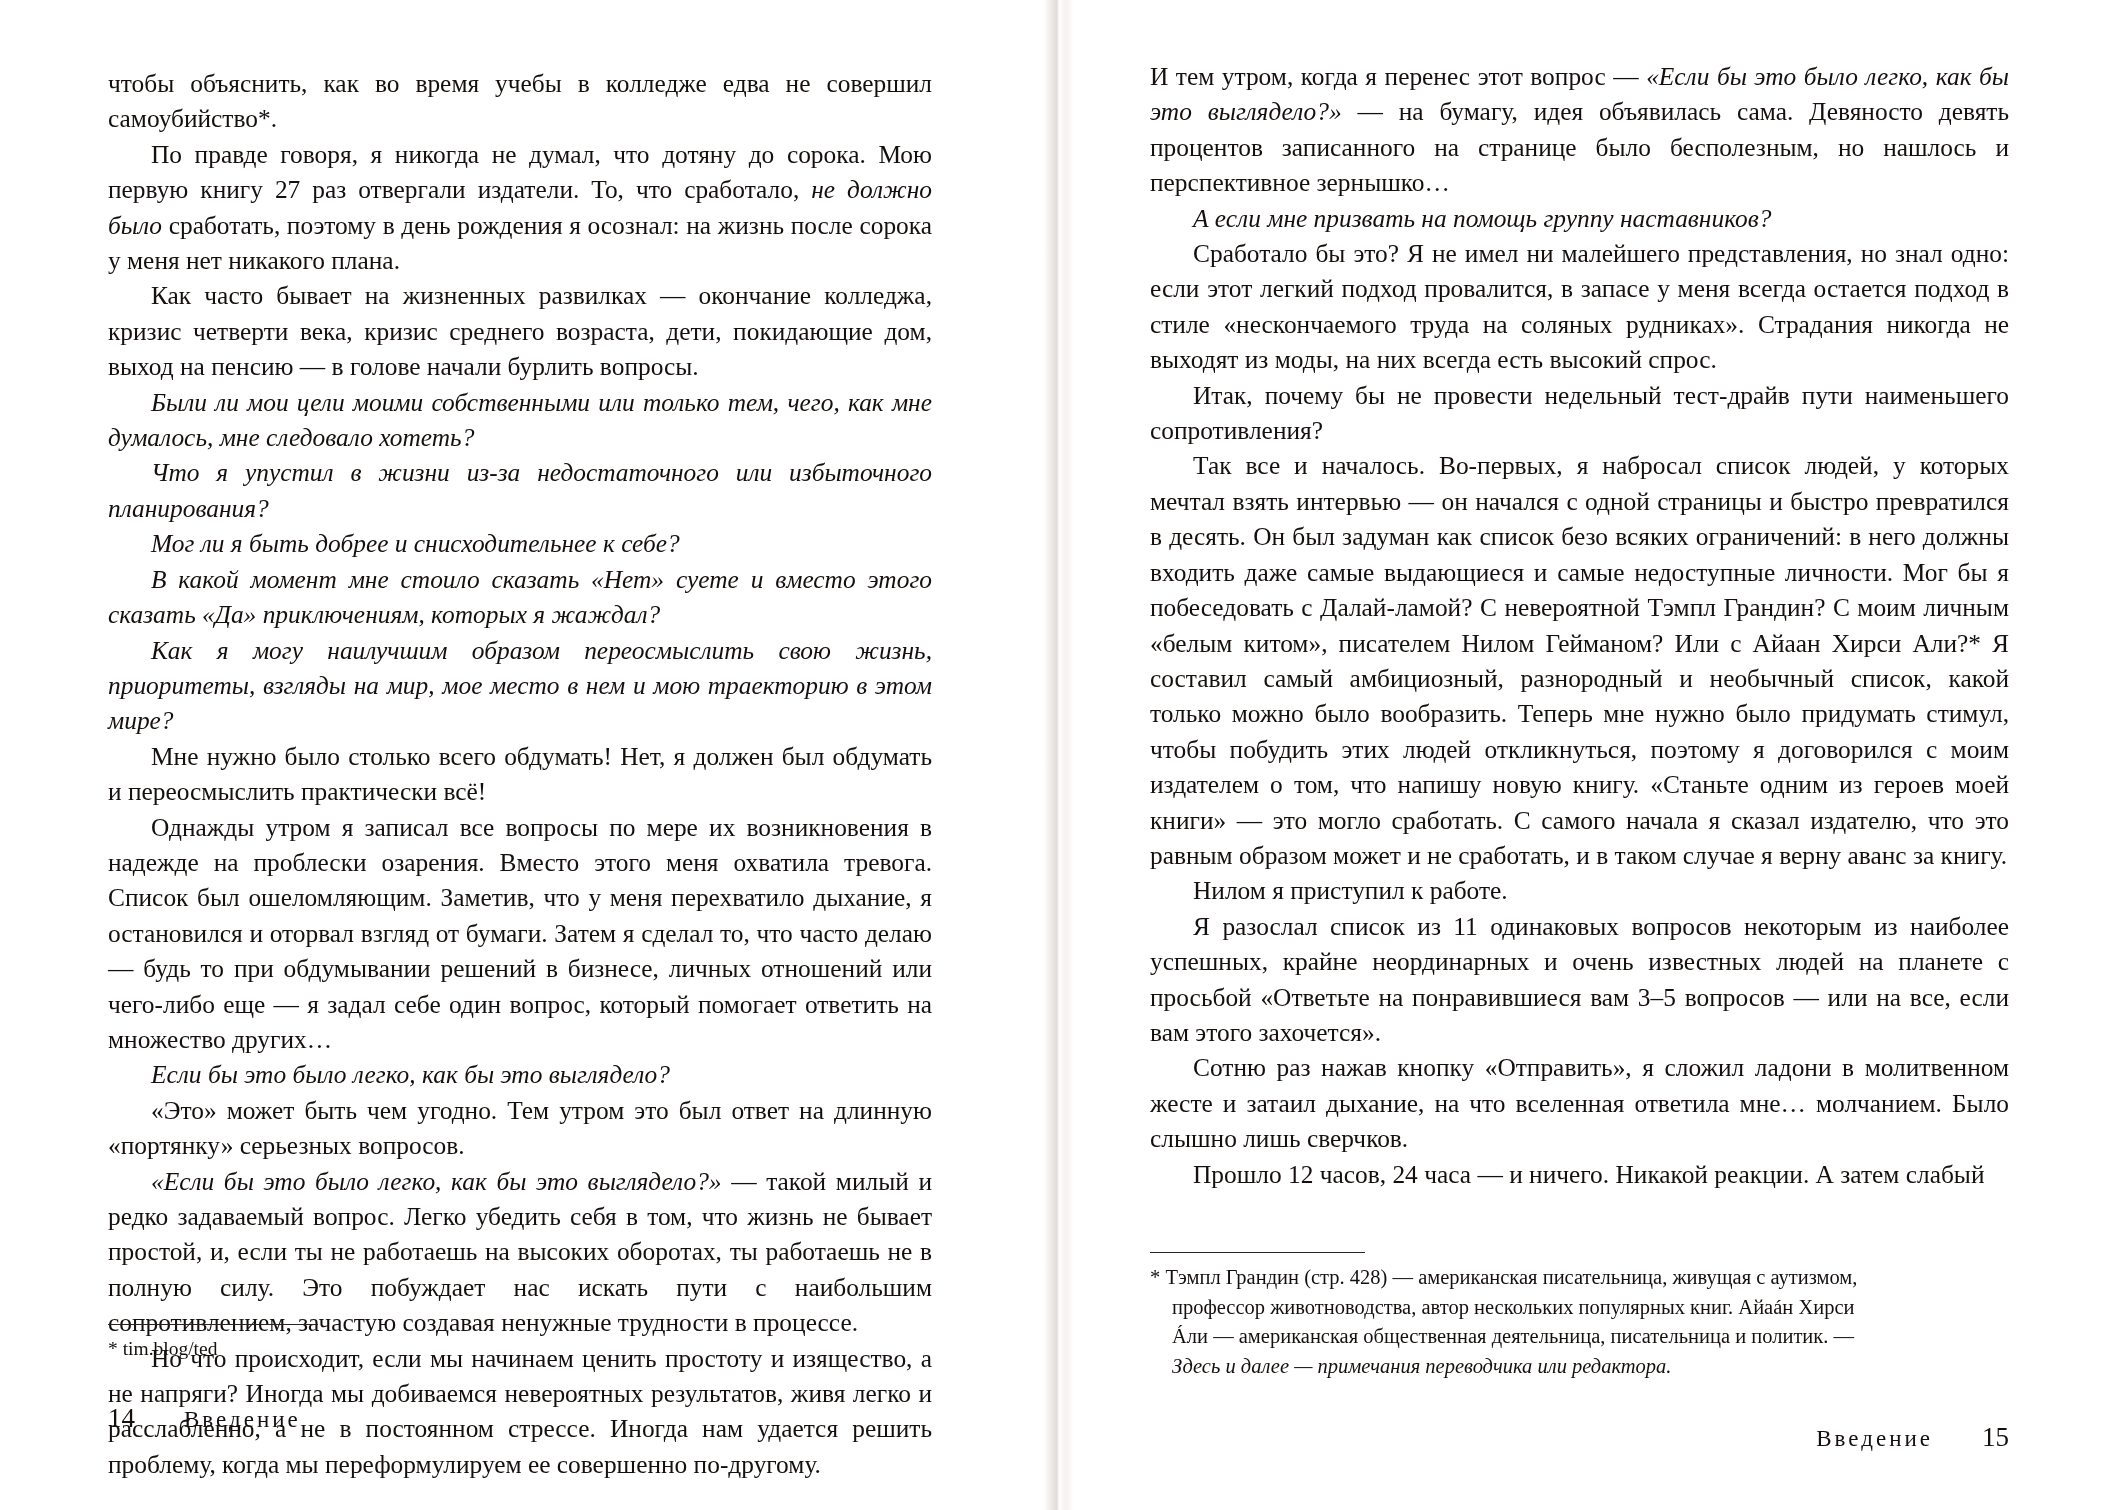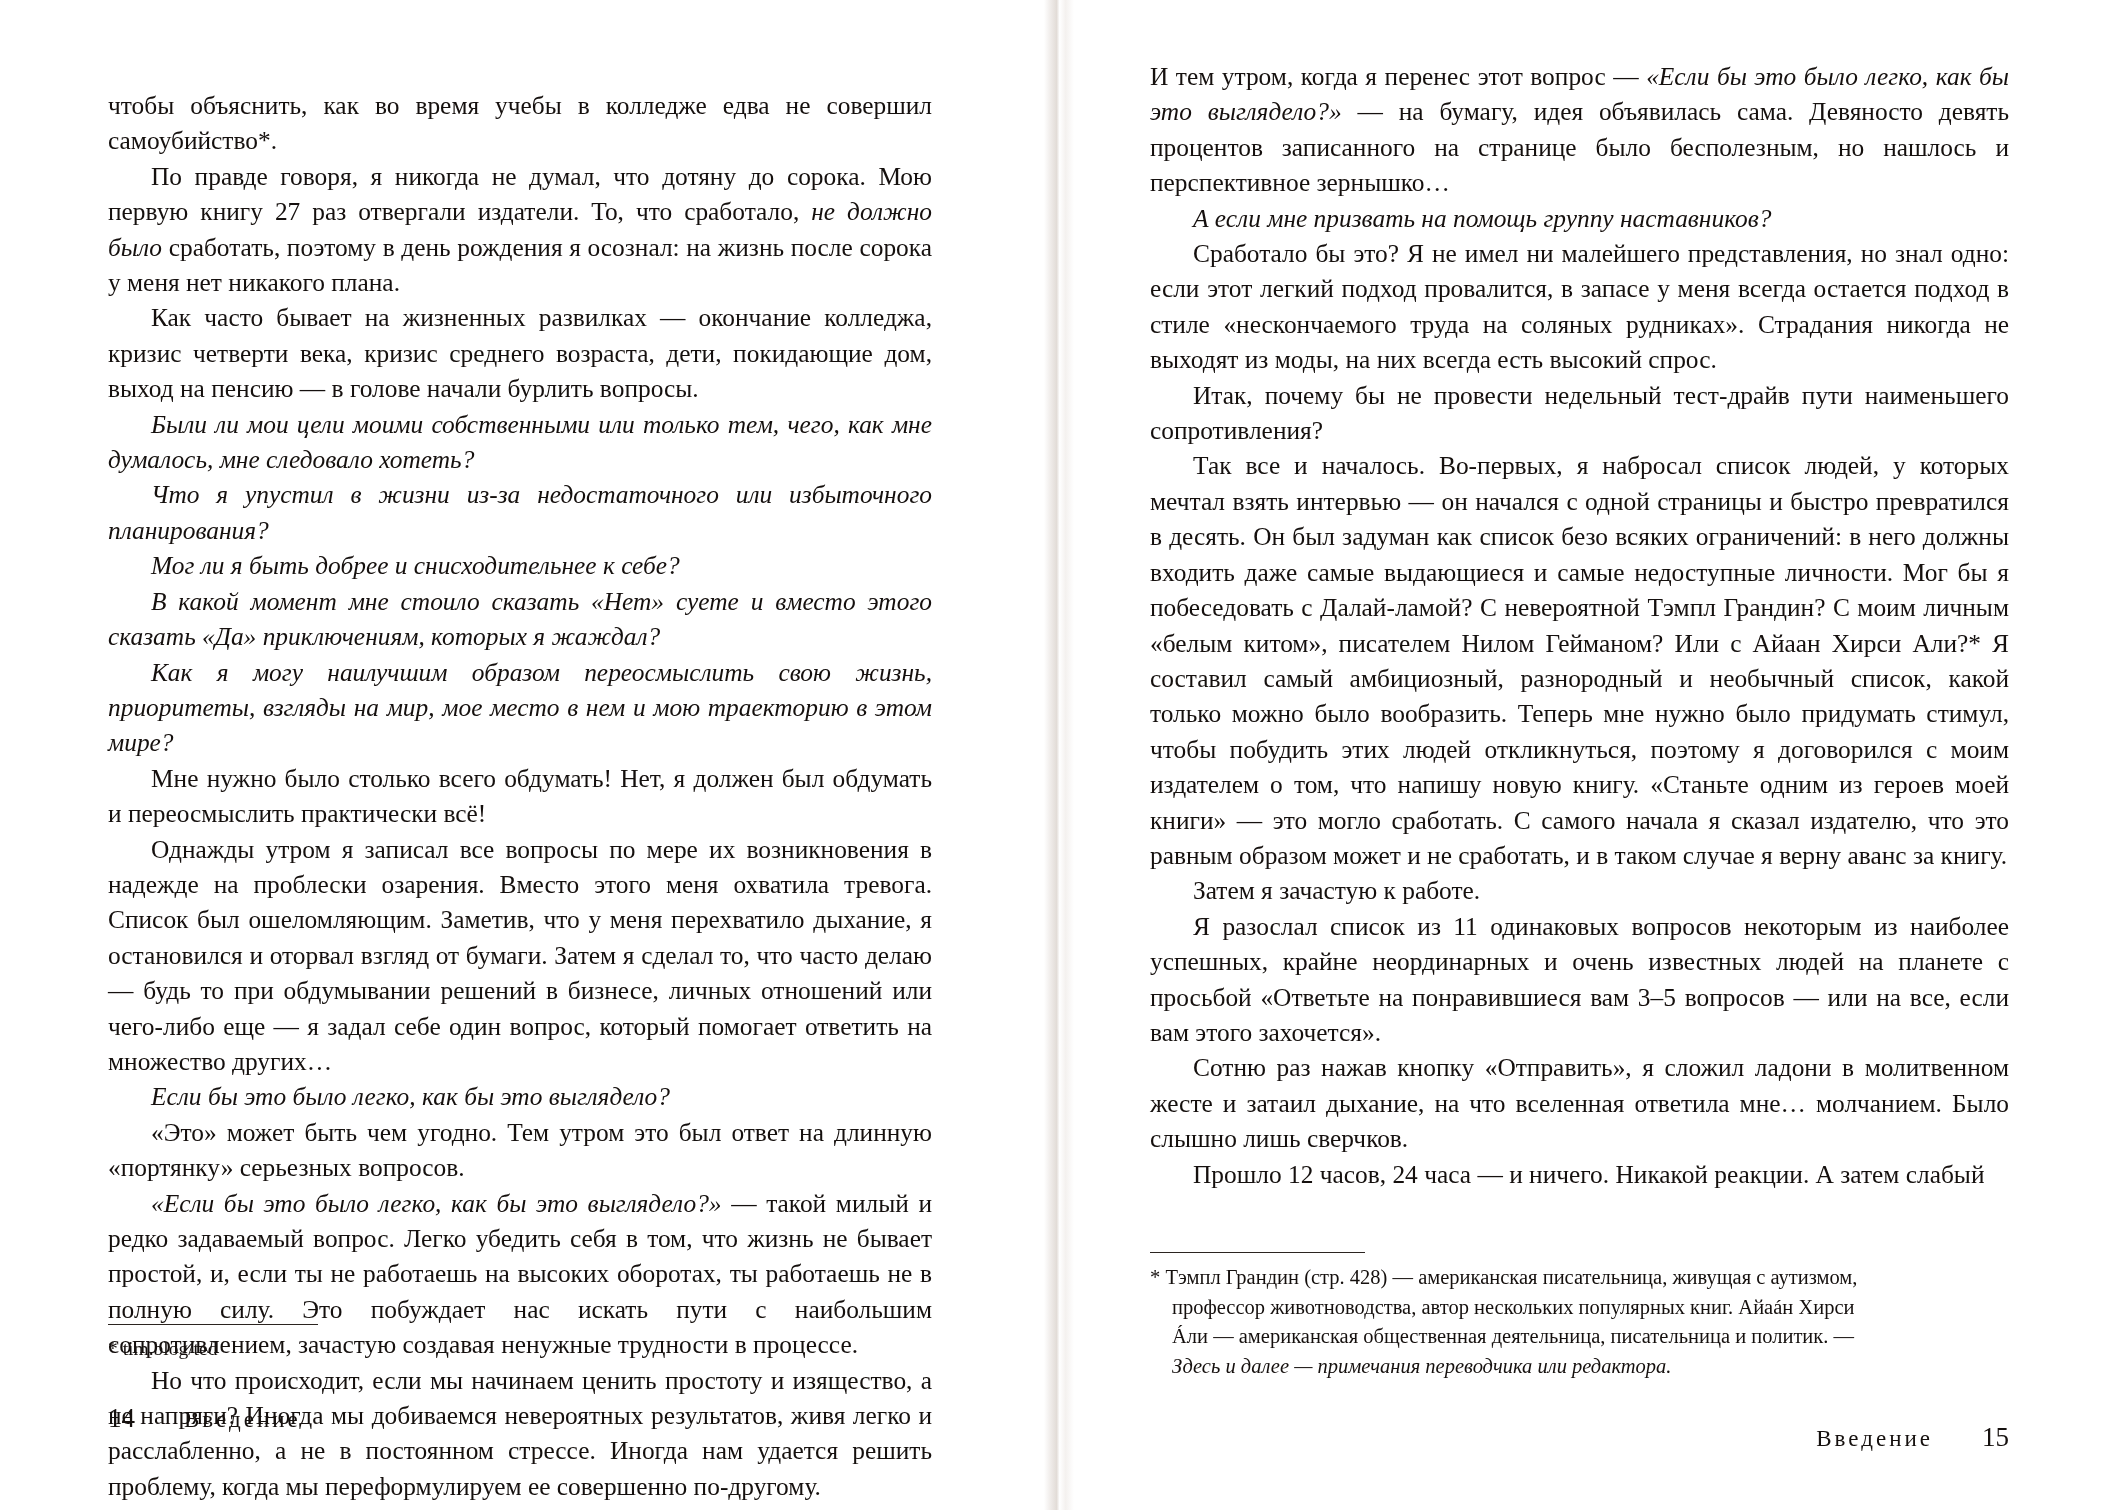--- a/index.html
+++ b/index.html
@@ -20,21 +20,21 @@
     inset: 0;
     display: flex;
   }
   .page {
     position: relative;
     height: 100%;
     box-sizing: border-box;
   }
   .page-left {
     width: 1044px;
-    padding: 88px 112px 0 108px;
+    padding: 66px 112px 0 108px;
   }
   .gutter {
     width: 30px;
     height: 100%;
     background: linear-gradient(to right,
       #ffffff 0%,
       #f2efed 18%,
       #e2dcd7 42%,
       #ffffff 52%,
       #f4f1ef 72%,
@@ -172,21 +172,21 @@
     <div class="col">
       <p class="noindent">
         <span>И тем утром, когда я перенес этот вопрос —</span>
         <i>«Если бы это было легко, как бы это выглядело?»</i>
         <span>— на бумагу, идея объявилась сама. Девяносто девять процентов записанного на странице было бесполезным, но нашлось и перспективное зернышко…</span>
       </p>
       <p class="ital">А если мне призвать на помощь группу наставников?</p>
       <p>Сработало бы это? Я не имел ни малейшего представления, но знал одно: если этот легкий подход провалится, в запасе у меня всегда остается подход в стиле «нескончаемого труда на соляных рудниках». Страдания никогда не выходят из моды, на них всегда есть высокий спрос.</p>
       <p>Итак, почему бы не провести недельный тест-драйв пути наименьшего сопротивления?</p>
       <p>Так все и началось. Во-первых, я набросал список людей, у которых мечтал взять интервью — он начался с одной страницы и быстро превратился в десять. Он был задуман как список безо всяких ограничений: в него должны входить даже самые выдающиеся и самые недоступные личности. Мог бы я побеседовать с Далай-ламой? С невероятной Тэмпл Грандин? С моим личным «белым китом», писателем Нилом Гейманом? Или с Айаан Хирси Али?* Я составил самый амбициозный, разнородный и необычный список, какой только можно было вообразить. Теперь мне нужно было придумать стимул, чтобы побудить этих людей откликнуться, поэтому я договорился с моим издателем о том, что напишу новую книгу. «Станьте одним из героев моей книги» — это могло сработать. С самого начала я сказал издателю, что это равным образом может и не сработать, и в таком случае я верну аванс за книгу.</p>
-      <p>Затем я зачастую к работе.</p>
+      <p>Нилом я приступил к работе.</p>
       <p>Я разослал список из 11 одинаковых вопросов некоторым из наиболее успешных, крайне неординарных и очень известных людей на планете с просьбой «Ответьте на понравившиеся вам 3–5 вопросов — или на все, если вам этого захочется».</p>
       <p>Сотню раз нажав кнопку «Отправить», я сложил ладони в молитвенном жесте и затаил дыхание, на что вселенная ответила мне… молчанием. Было слышно лишь сверчков.</p>
       <p>Прошло 12 часов, 24 часа — и ничего. Никакой реакции. А затем слабый</p>
     </div>
 
     <div class="footnote-block-right">
       <div class="footnote-rule-right"></div>
       <p class="footnote-right">
         <span>* Тэмпл Грандин (стр. 428) — американская писательница, живущая с аутизмом,</span>
         <span class="cont">профессор животноводства, автор нескольких популярных книг. Айаáн Хирси</span>

